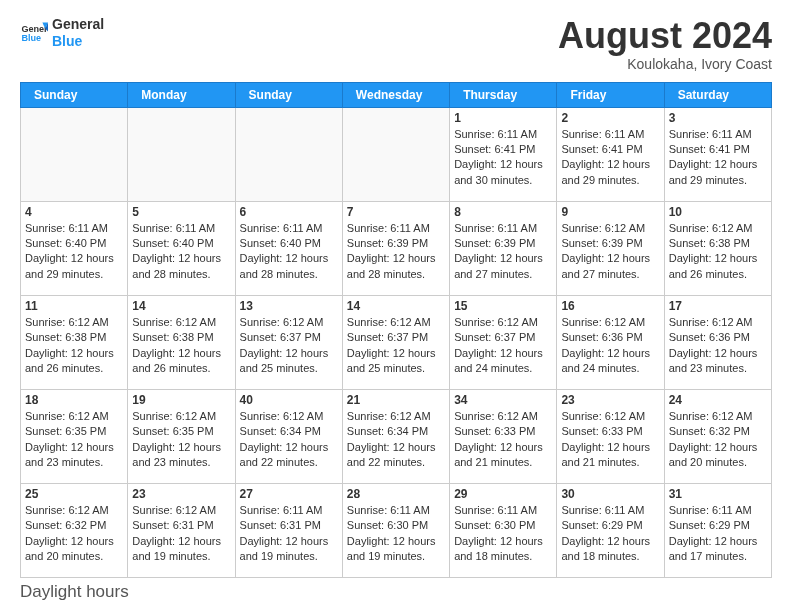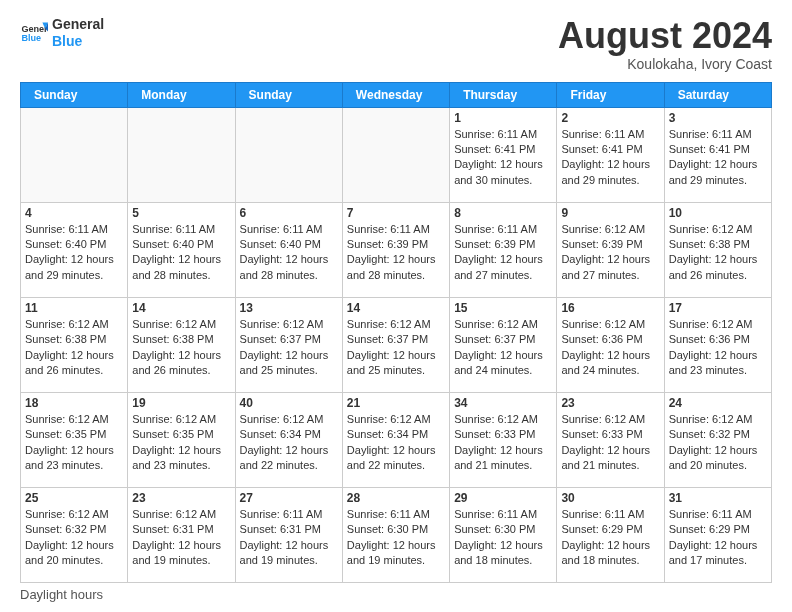--- a/index.html
+++ b/index.html
@@ -78,21 +78,21 @@
       margin-bottom: 2px;
       display: block;
     }
     .day-info {
       font-size: 11px;
       line-height: 1.4;
       color: #333;
     }
     .footer {
       margin-top: 4px;
-      font-size: 13px;
+      font-size: 17px;
       color: #555;
     }
   </style>
 </head>
 <body>
 
 <div class="page">
   <div class="header">
     <div class="logo">
       <svg class="logo-icon" viewBox="0 0 40 40">

